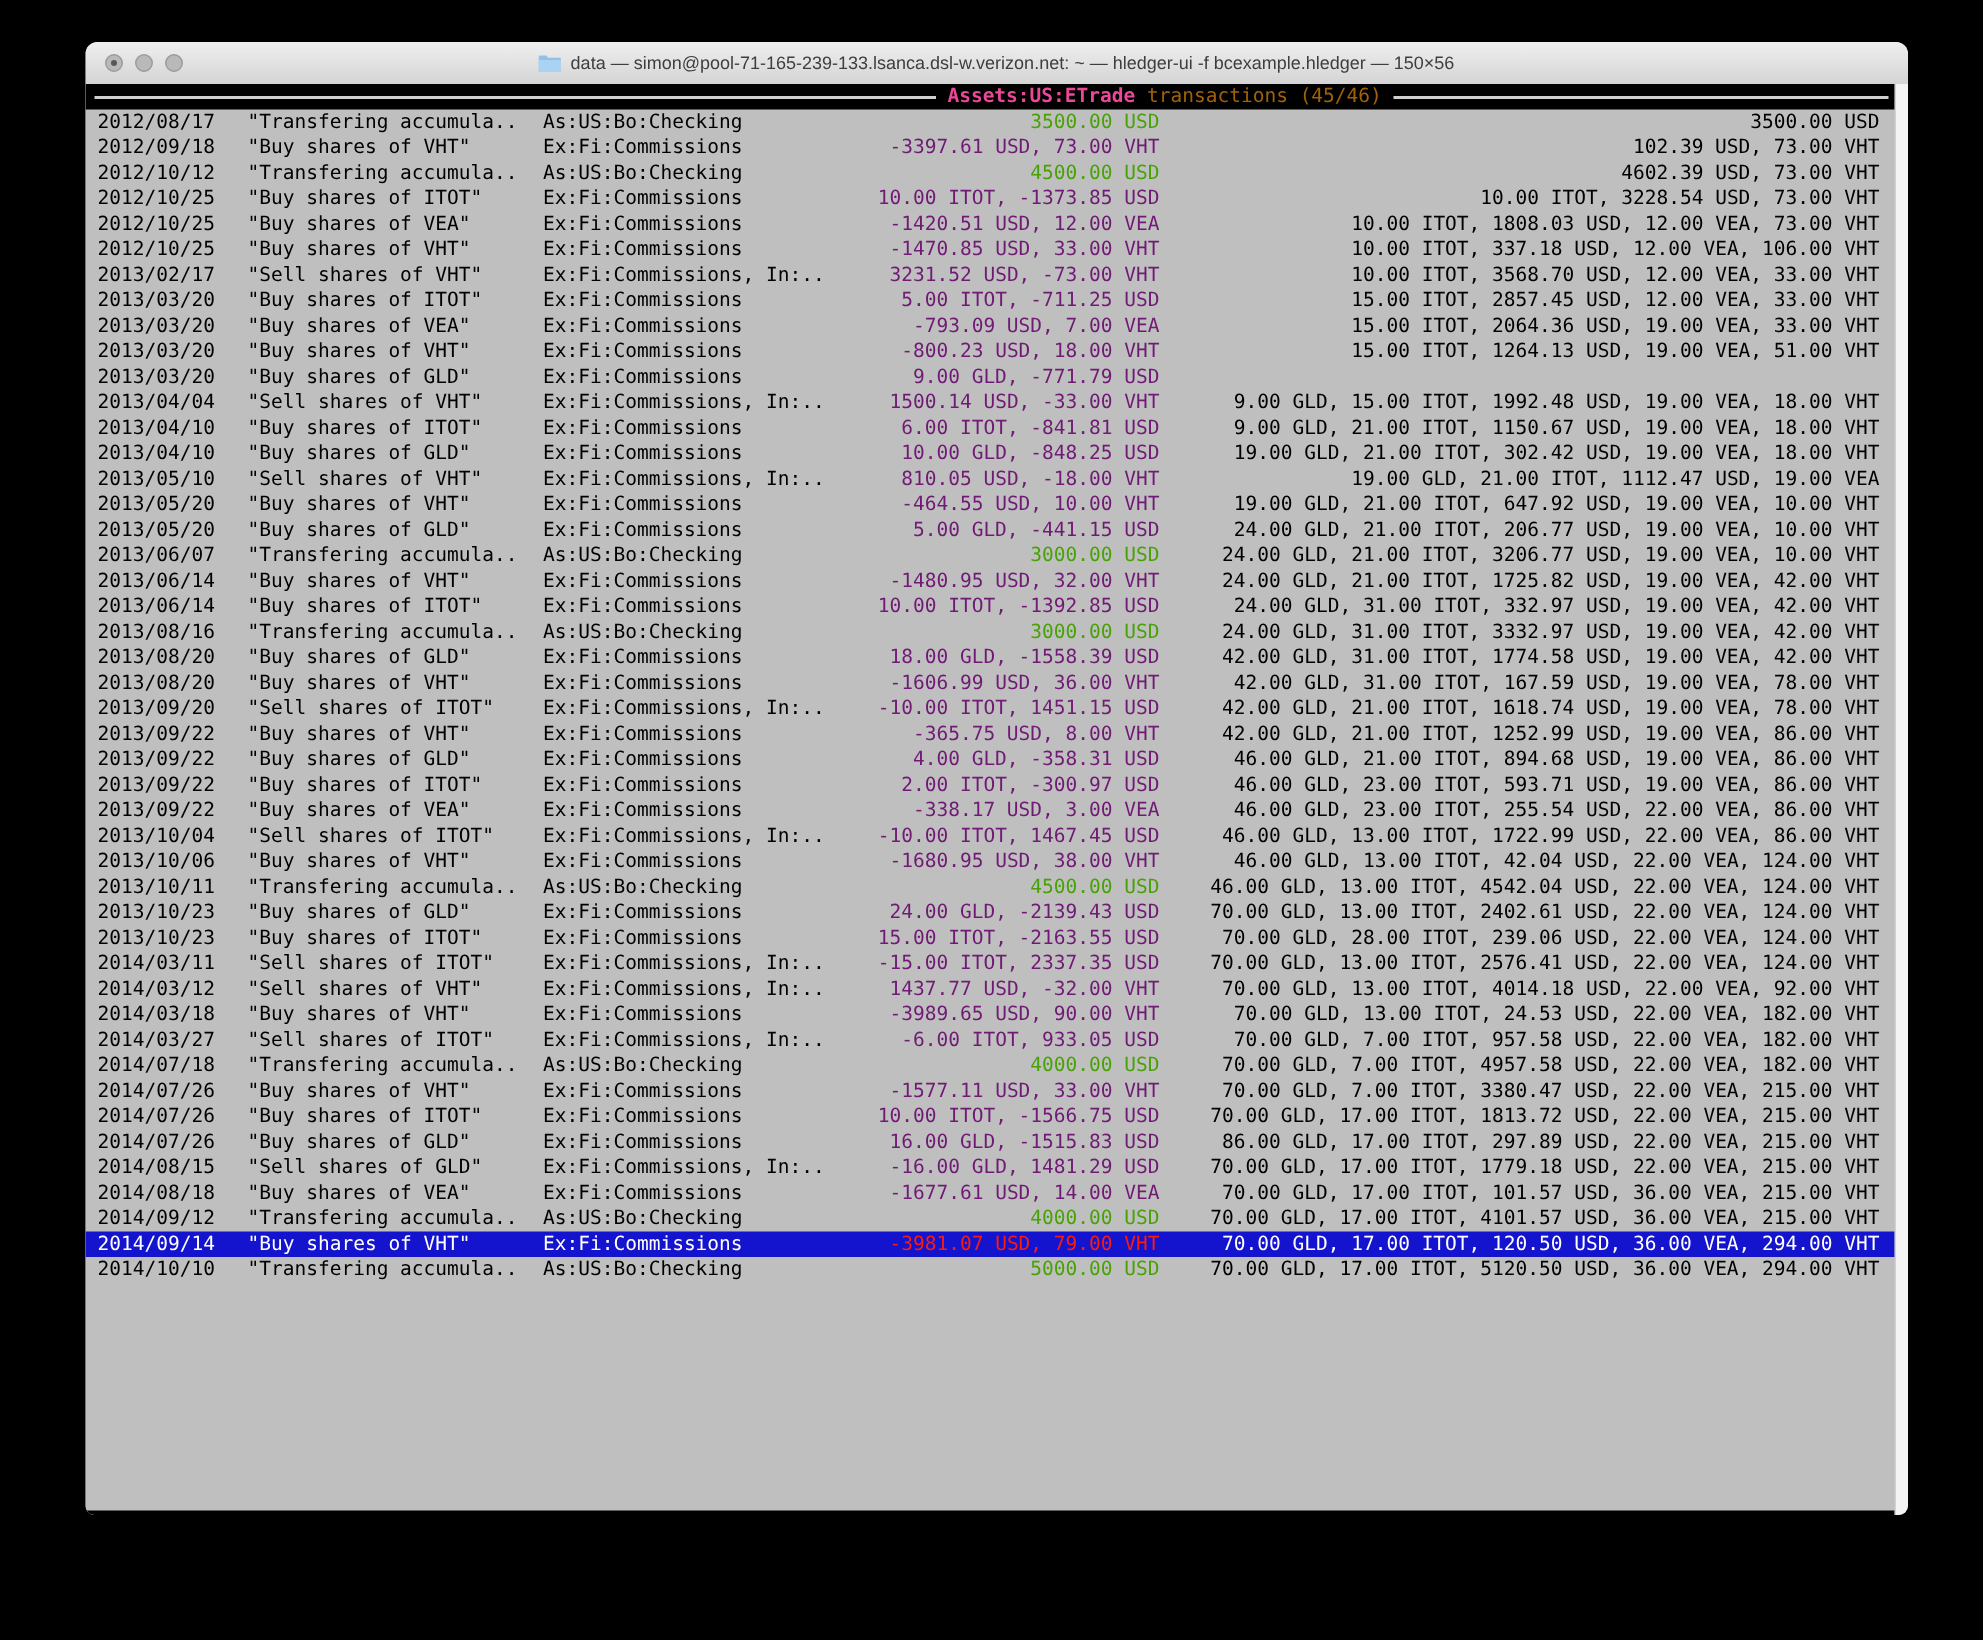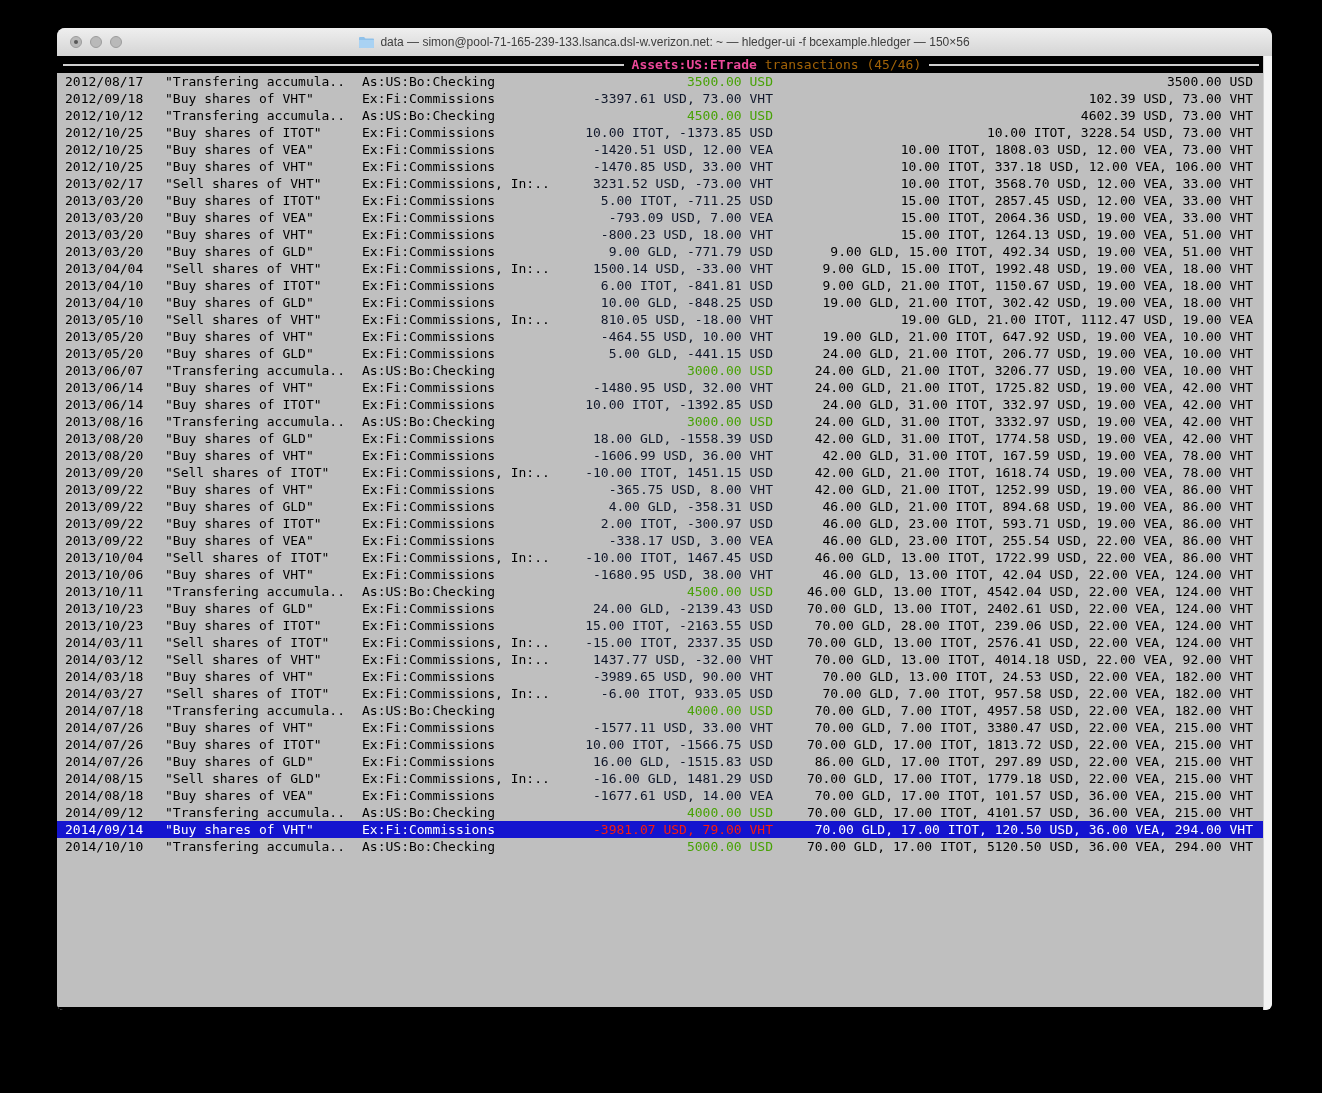--- a/index.html
+++ b/index.html
@@ -60,21 +60,21 @@
   .topbar .acct { color:#ec4899; font-weight:bold; }
   .topbar .rest { color:#a16207; }
   .rows { position:absolute; top:17px; left:0; right:0; }
   .row { position:relative; height:17px; white-space:pre; }
   .cell { position:absolute; top:0; }
   .c-date { left:8px; }
   .c-desc { left:108px; }
   .c-acct { left:305px; }
   .c-amt  { right:490px; }
   .c-bal  { right:10px; }
-  .c-amt.neg { color:#0f172a; }
+  .c-amt.neg { color:#701a75; }
   .c-amt.pos { color:#48a206; }
   .row.selected { background:#1414cf; color:#ffffff;padding-left:29px; }
   .row.selected .c-amt.neg { color:#fb1c09;margin-left:45px; }
   .bottombar {
     position:absolute; left:0; right:0; top:964px; height:17px;
     background:#000; display:flex; align-items:center; white-space:pre;
   }
   .bottombar .hl-left  { flex:1.2; margin-left:6px; }
   .bottombar .hl-right { flex:1;   margin-right:4px; }
   .hints { display:flex; gap:8px; padding:0 8px; }
@@ -181,21 +181,20 @@
     <span class="cell c-desc">"Buy shares of VHT"</span>
     <span class="cell c-acct">Ex:Fi:Commissions</span>
     <span class="cell c-amt neg">-800.23 USD, 18.00 VHT</span>
     <span class="cell c-bal">15.00 ITOT, 1264.13 USD, 19.00 VEA, 51.00 VHT</span>
   </div>
         <div class="row">
     <span class="cell c-date">2013/03/20</span>
     <span class="cell c-desc">"Buy shares of GLD"</span>
     <span class="cell c-acct">Ex:Fi:Commissions</span>
     <span class="cell c-amt neg">9.00 GLD, -771.79 USD</span>
-    <span class="cell c-bal">9.00 GLD, 15.00 ITOT, 492.34 USD, 19.00 VEA, 51.00 VHT</span>
   </div>
         <div class="row">
     <span class="cell c-date">2013/04/04</span>
     <span class="cell c-desc">"Sell shares of VHT"</span>
     <span class="cell c-acct">Ex:Fi:Commissions, In:..</span>
     <span class="cell c-amt neg">1500.14 USD, -33.00 VHT</span>
     <span class="cell c-bal">9.00 GLD, 15.00 ITOT, 1992.48 USD, 19.00 VEA, 18.00 VHT</span>
   </div>
         <div class="row">
     <span class="cell c-date">2013/04/10</span>

